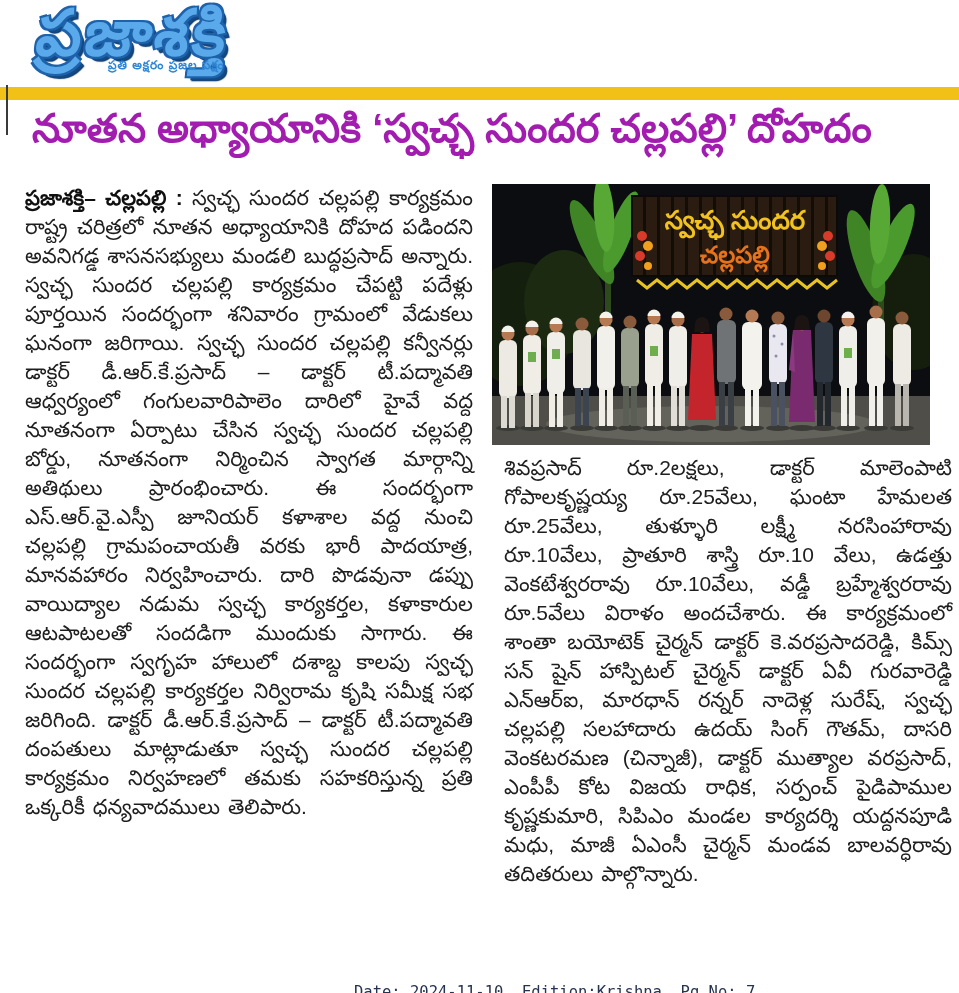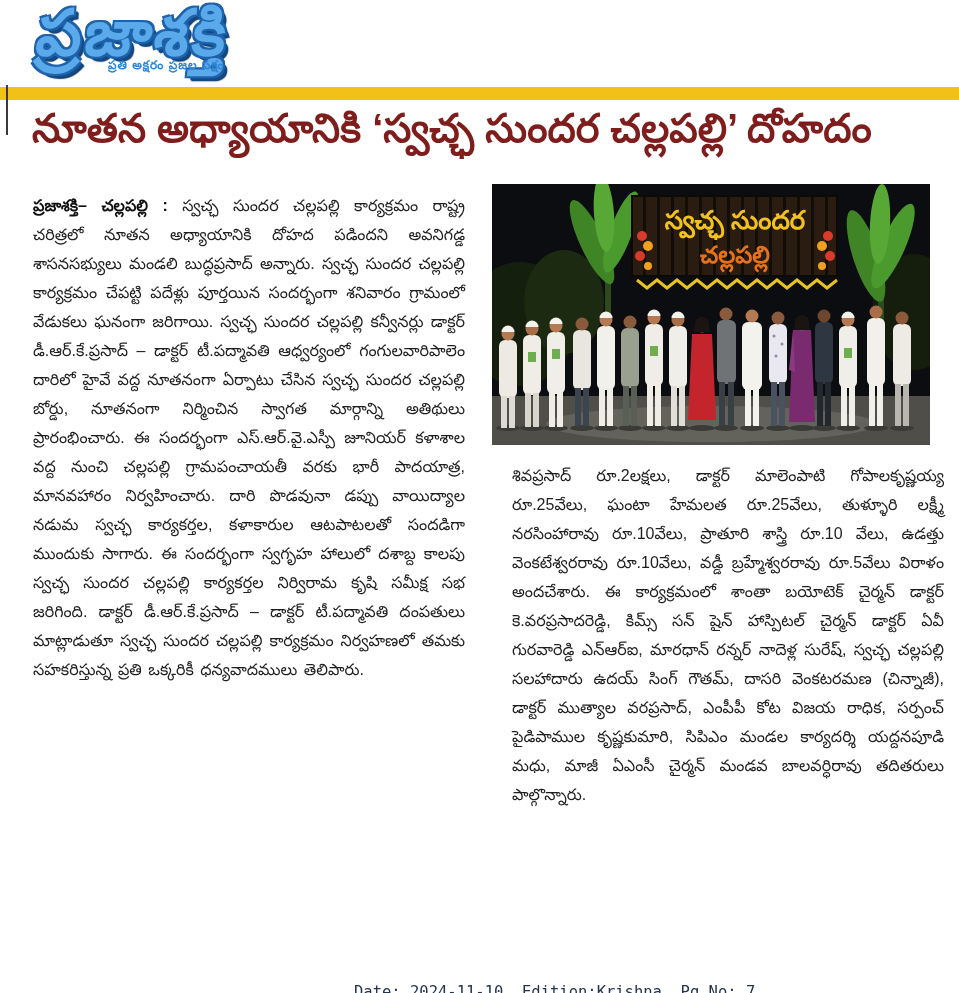--- a/index.html
+++ b/index.html
@@ -21,28 +21,28 @@
   .tagline {
     position:absolute; left:108px; top:58px;
     font-size:12px; font-weight:bold; color:#2f86d4;
     letter-spacing:1px; white-space:nowrap;
   }
   .accent-bar { position:absolute; left:0; top:87px; width:959px; height:13px; }
   .left-rule { position:absolute; left:6px; top:85px; width:2px; height:50px; background:#3a3a3a; }
   
   .headline {
     position:absolute; left:32px; top:102px; width:900px;
-    font-size:40px; line-height:52px; font-weight:bold; color:#7f1d1d;
+    font-size:40px; line-height:52px; font-weight:bold; color:#a21caf;
     white-space:nowrap;
   }
   
   .col-left  { position:absolute; left:25px;  top:183px; width:448px; }
   .col-right { position:absolute; left:504px; top:453px; width:448px; }
   p.body {
-    margin:8px; font-size:16px; line-height:29px; text-align:justify;
+    margin:0; font-size:21px; line-height:29px; text-align:justify;
     color:#1e1e1e; word-spacing:2px;
   }
   p.body b { color:#101010; }
   
   .photo {
     position:absolute; left:492px; top:184px; width:438px; height:261px;
     background:#0c0d10;
   }
   .photo svg { display:block; }
   

